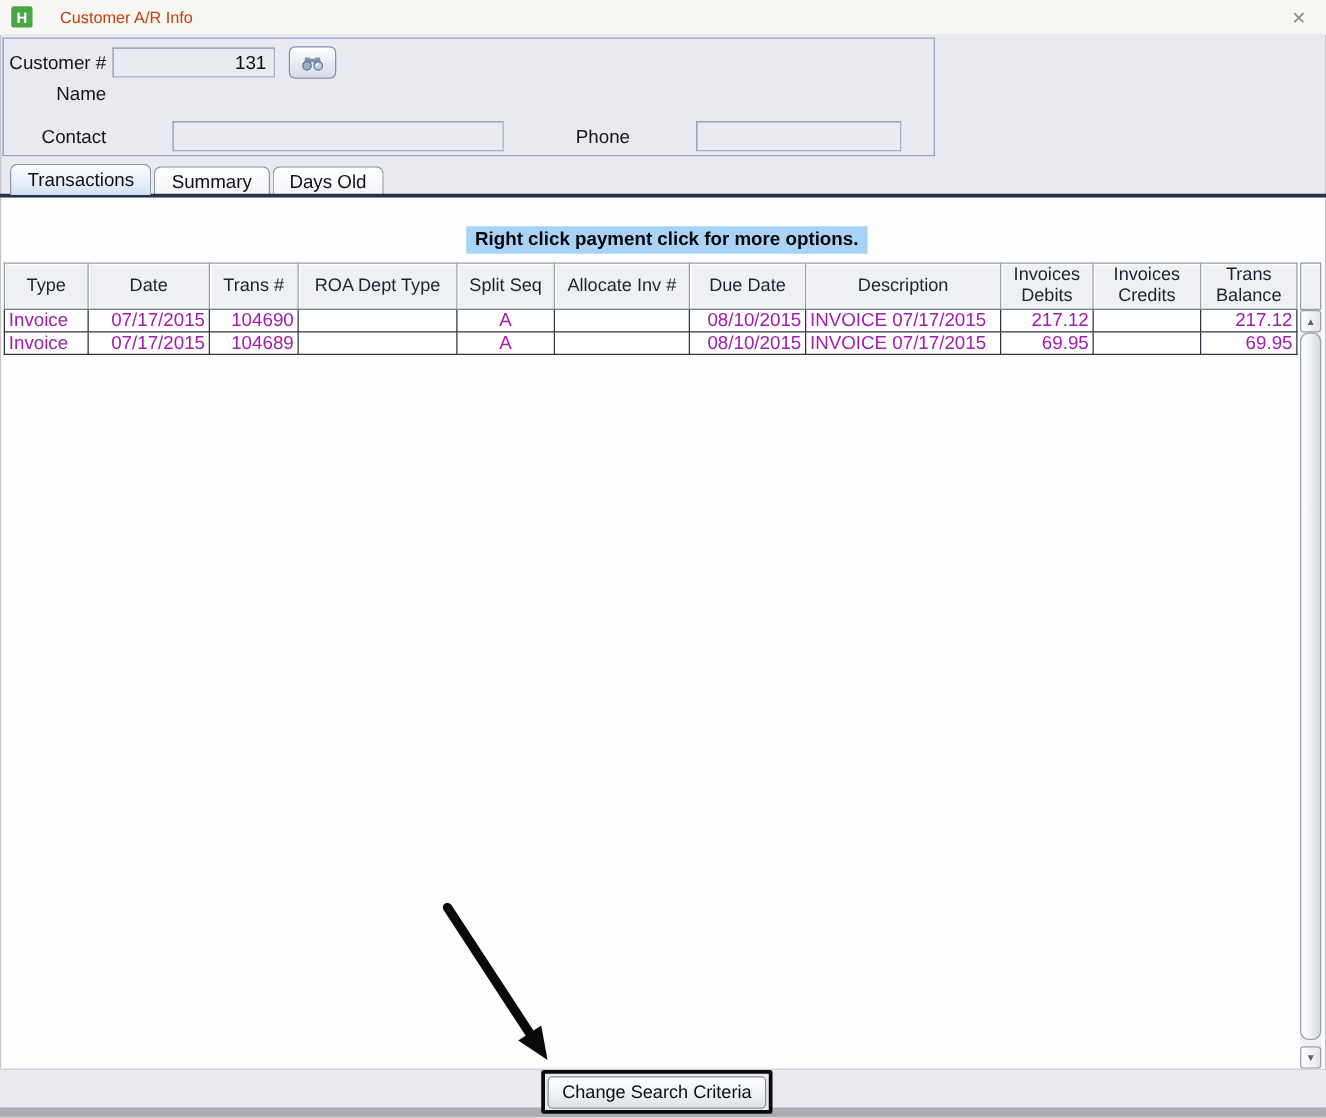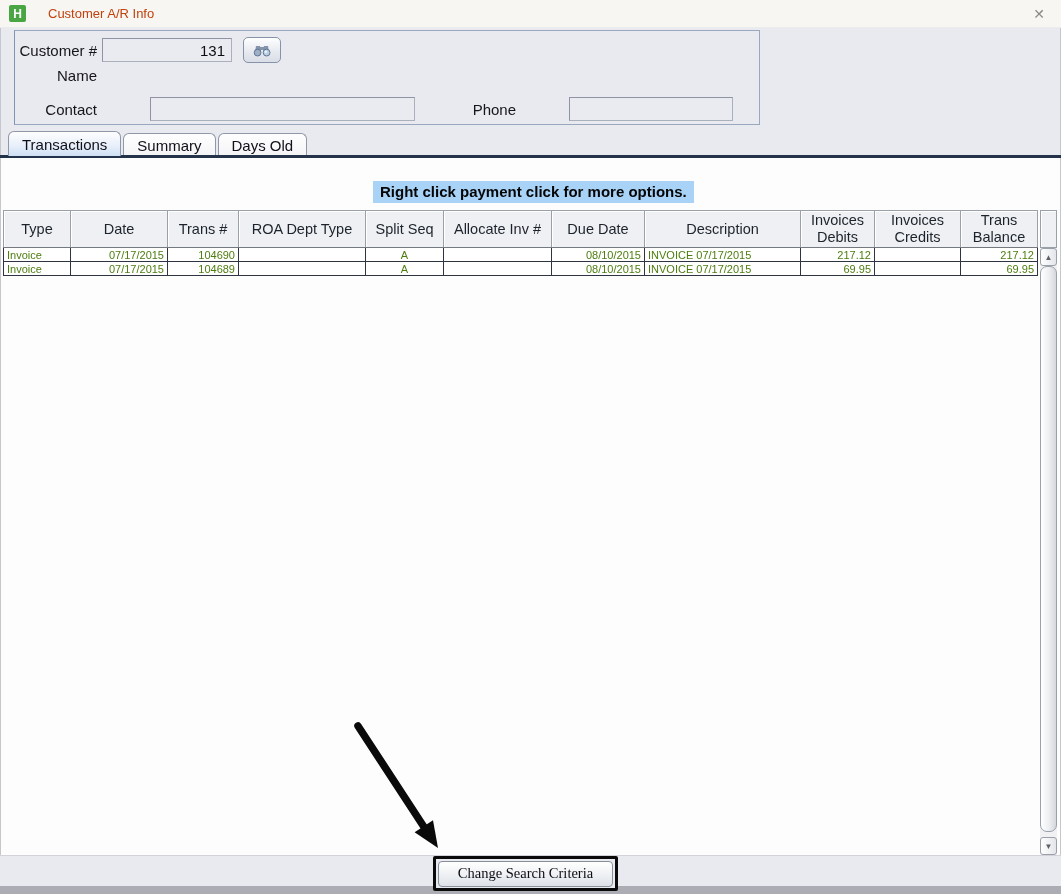--- a/index.html
+++ b/index.html
@@ -22,21 +22,21 @@
   }
   .title-text { margin-left: 22px; font-size: 13px; color: #c2410c; }
   .close-btn {
     position: absolute; right: 8px; top: 3px; width: 28px; height: 22px;
     display: flex; align-items: center; justify-content: center;
     color: #8b8b8b; font-size: 14px; cursor: default;
   }
   
   .form-panel {
     position: absolute; left: 2px; top: 30px; width: 746px; height: 95px;
-    border: 1px solid #99a7bf; border-left-color: #7e94bb; background: #e9e9f0; margin-left: 12px;
+    border: 1px solid #99a7bf; border-left-color: #7e94bb; background: #e9e9f0;
   }
   .form-row { position: absolute; display: flex; align-items: center; }
   .form-label { font-size: 15px; color: #15151a; text-align: right; display: inline-block; }
   .field {
     height: 24px; background: #eaebf1; font-size: 15px; color: #0d0d12;
     border: 1px solid #abb0bd; border-top-color: #8e94a4; border-left-color: #8e94a4;
     font-family: "Liberation Sans", sans-serif; padding: 0 6px; outline: none;
   }
   .lookup-btn {
     width: 38px; height: 26px; margin-left: 11px; border-radius: 5px;
@@ -64,21 +64,21 @@
     font-size: 15px; font-weight: bold; color: #050505; padding: 2px 7px 3px 7px; white-space: nowrap;
   }
   
   .grid { position: absolute; left: 3px; top: 210px; border-collapse: collapse; table-layout: fixed; width: 1034px; }
   .grid th {
     background: #eef0f3; font-weight: normal; font-size: 14.5px; color: #1d232c;
     border: 1px solid #9aa0a8; border-bottom: 1px solid #74797f; height: 37px;
     box-shadow: inset 1px 1px 0 #ffffff; white-space: pre-line; line-height: 17px; overflow: hidden;
   }
   .grid td {
-    background: #fff; font-size: 11px; color: #4d7c0f; height: 14px;
+    background: #fff; font-size: 15px; color: #a21caf; height: 14px;
     border: 1px solid #2e3540; padding: 0 3px; white-space: nowrap; overflow: hidden;
   }
   .al { text-align: left; } .ar { text-align: right; } .ac { text-align: center; }
   .scroll-cap {
     position: absolute; left: 1040px; top: 210px; width: 17px; height: 38px;
     background: #eef0f3; border: 1px solid #9aa0a8; box-shadow: inset 1px 1px 0 #ffffff;
   }
   
   .vscroll { position: absolute; left: 1040px; top: 248px; width: 17px; height: 607px; background: #f1f1f4; }
   .sb-btn {
@@ -98,21 +98,21 @@
   .bottombar { position: absolute; left: 0; top: 855px; width: 1061px; height: 31px; background: #e9e9f0; border-top: 1px solid #d2d2d8; }
   .bottom-strip { position: absolute; left: 0; top: 886px; width: 1061px; height: 8px; background: #abacb4; }
   .annot-box {
     position: absolute; left: 433px; top: 856px; width: 185px; height: 35px;
     border: 3px solid #0a0a0a; border-radius: 2px; background: #e9e9f0; z-index: 5;
     display: flex; align-items: center; justify-content: center;
   }
   .search-btn {
     width: 175px; height: 26px; border-radius: 4px;
     border: 1px solid #878f9b; background: linear-gradient(180deg,#ffffff 0%,#eef0f3 55%,#dde1e7 100%);
-    font-size: 14.5px; color: #0d0d12; font-family: Liberation Serif, serif; cursor: default;
+    font-size: 14.5px; color: #0d0d12; font-family: Liberation Sans, sans-serif; cursor: default;
   }
   .arrow-svg { position: absolute; left: 340px; top: 710px; z-index: 4; pointer-events: none; }
 </style>
 </head>
 <body>
 
 <div id="window">
 
   <div class="titlebar">
     <div class="app-icon">H</div>

